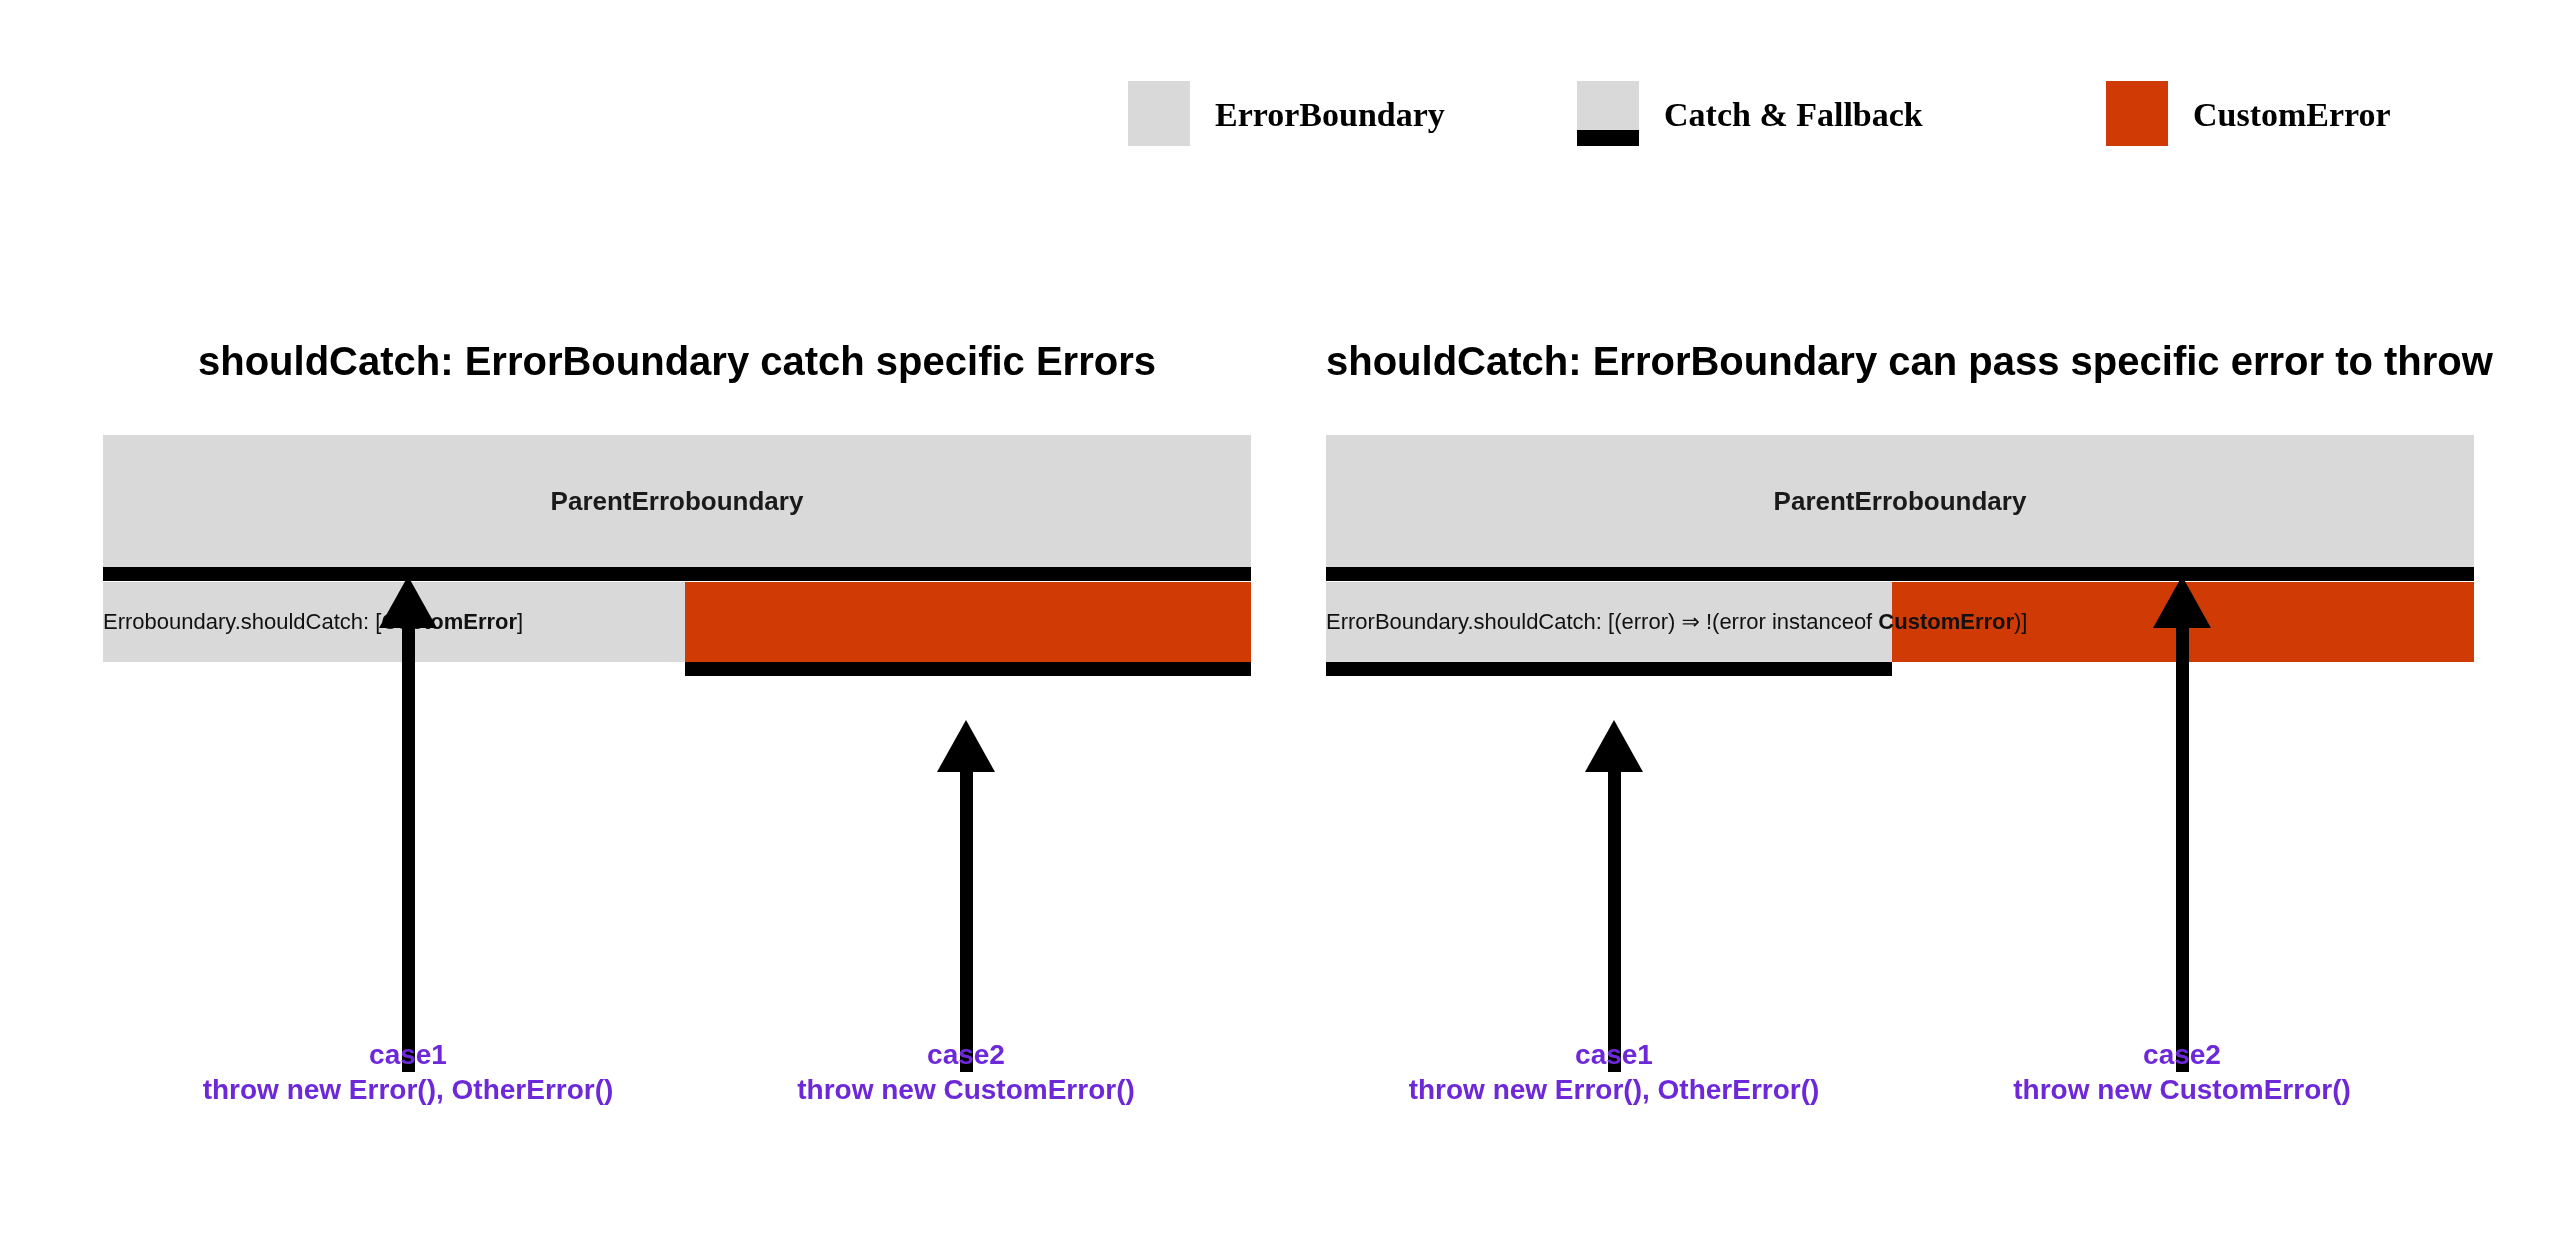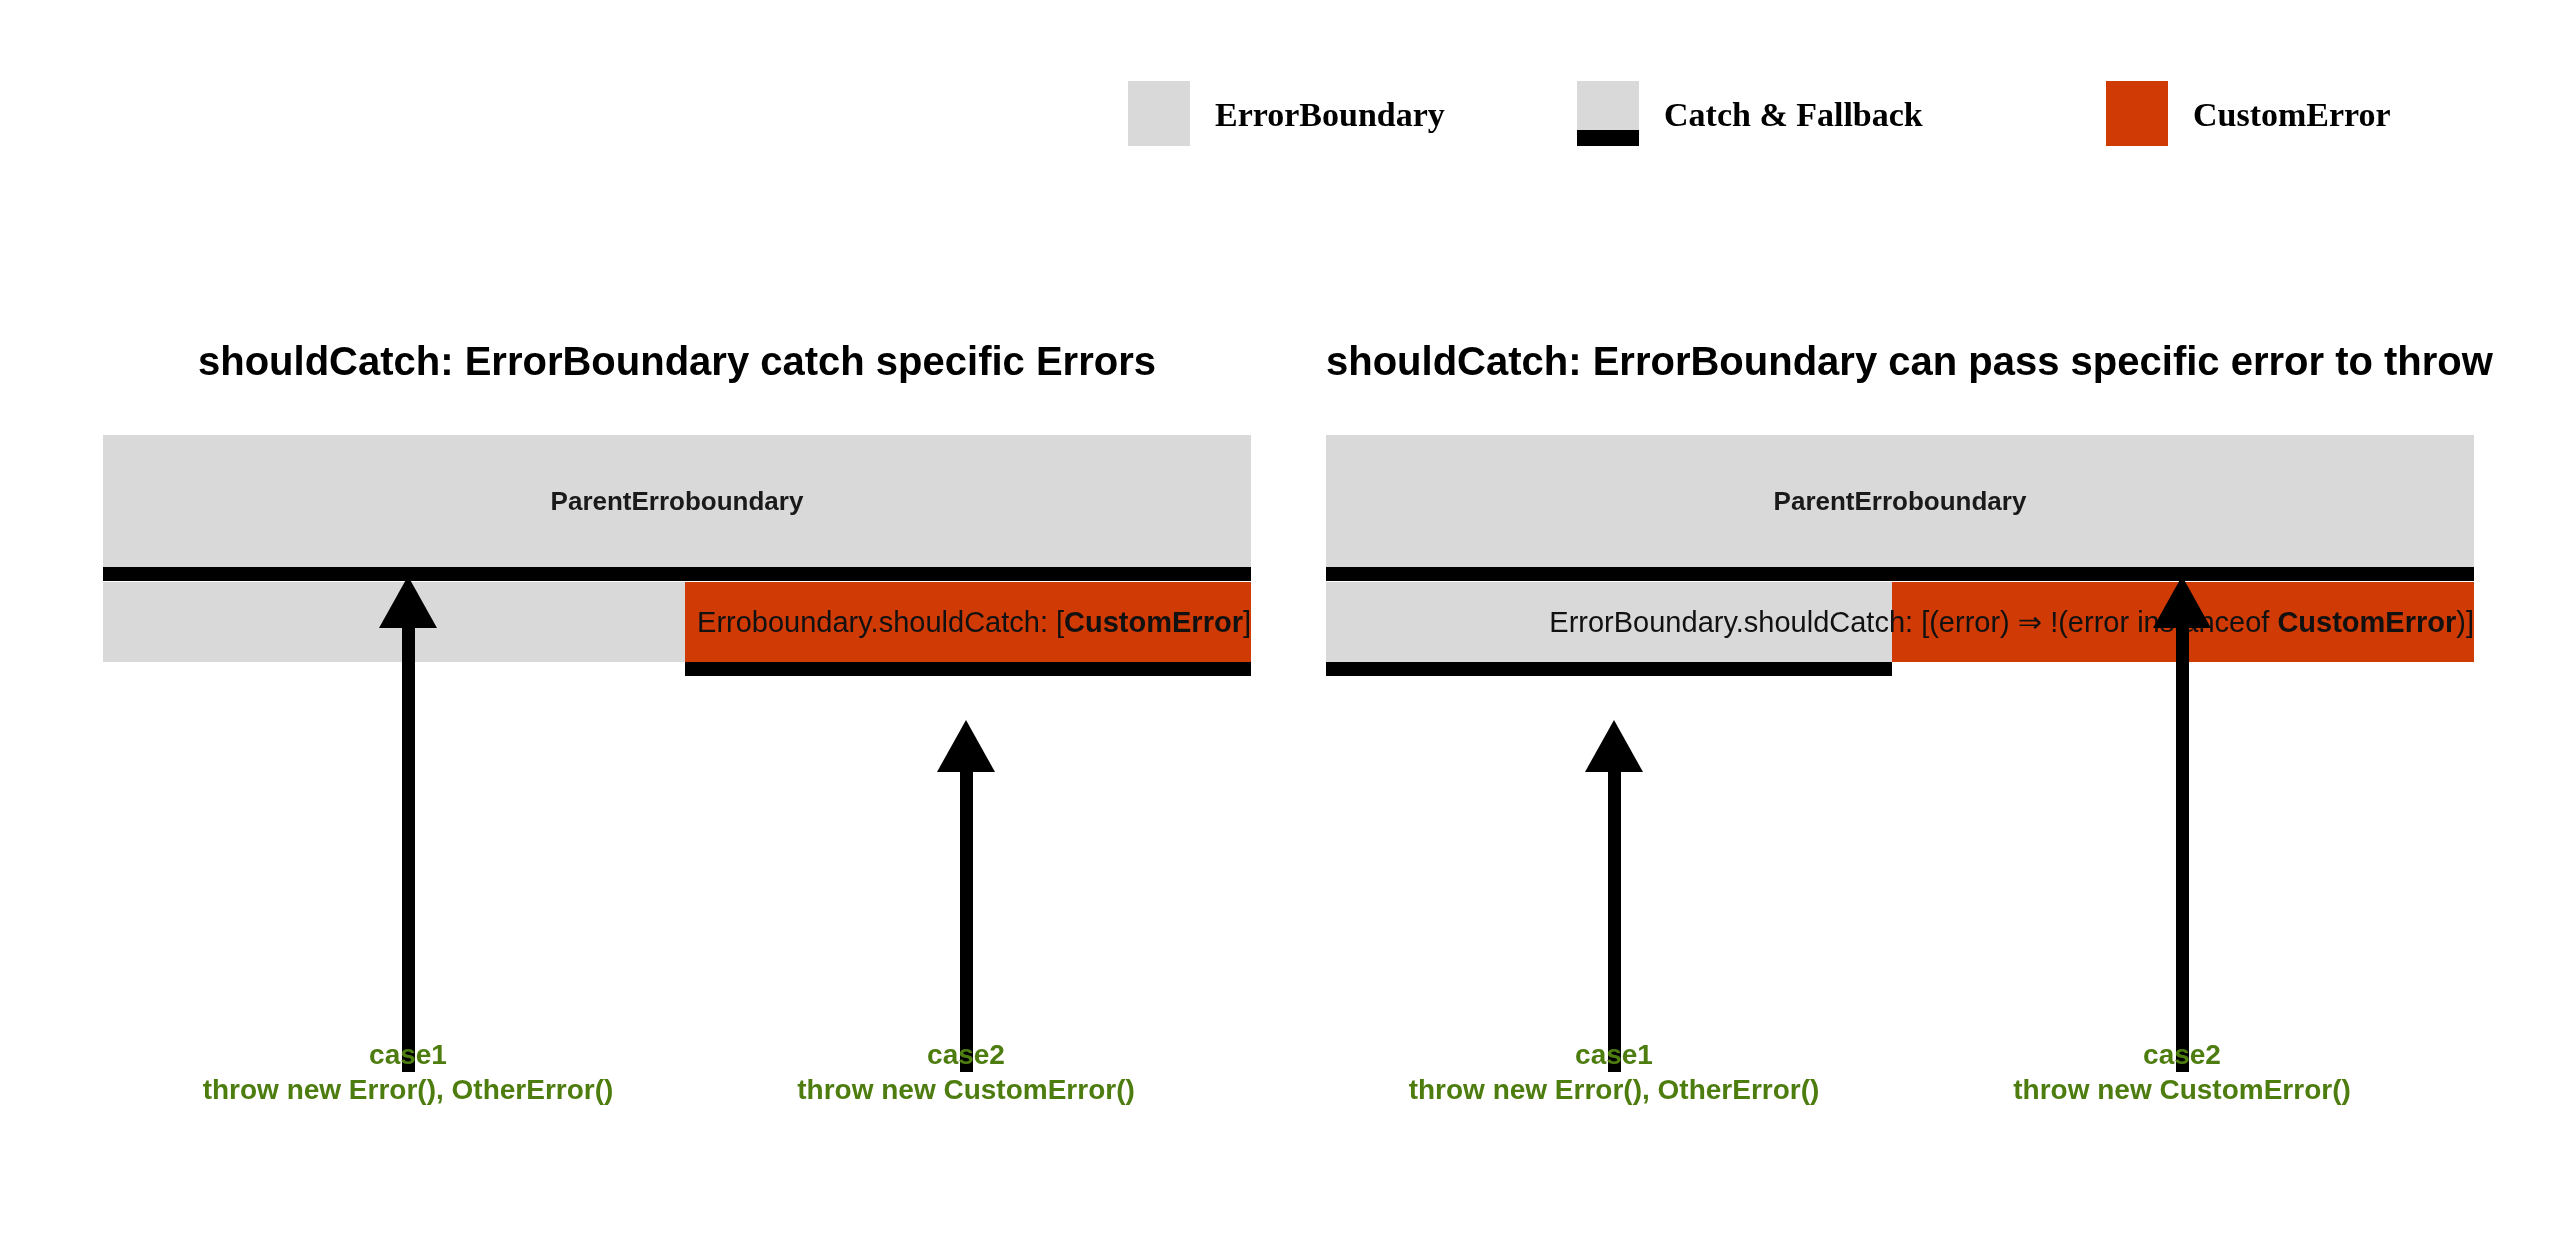--- a/index.html
+++ b/index.html
@@ -151,22 +151,22 @@
     height: 14px;
     background: #000000;
   }
   .child-label {
     position: absolute;
     left: 0;
     top: 147px;
     width: 100%;
     height: 80px;
     line-height: 80px;
-    text-align: right;
-    font-size: 29px;
+    text-align: left;
+    font-size: 22px;
     color: #111111;
     white-space: nowrap;
     border-radius: 6px;
   }
   .child-label b { font-weight: bold; }
 
   
   .arrow {
     position: absolute;
     width: 58px;
@@ -188,21 +188,21 @@
     width: 12.6px;
     background: #000000;
   }
 
   
   .caption {
     position: absolute;
     text-align: center;
     font-size: 28px;
     font-weight: bold;
-    color: #4d7c0f;
+    color: #6d28d9;
     line-height: 1.26;
     white-space: nowrap;
     transform: translateX(-50%);
   }
 </style>
 </head>
 <body>
 
 <div id="legend">
 

